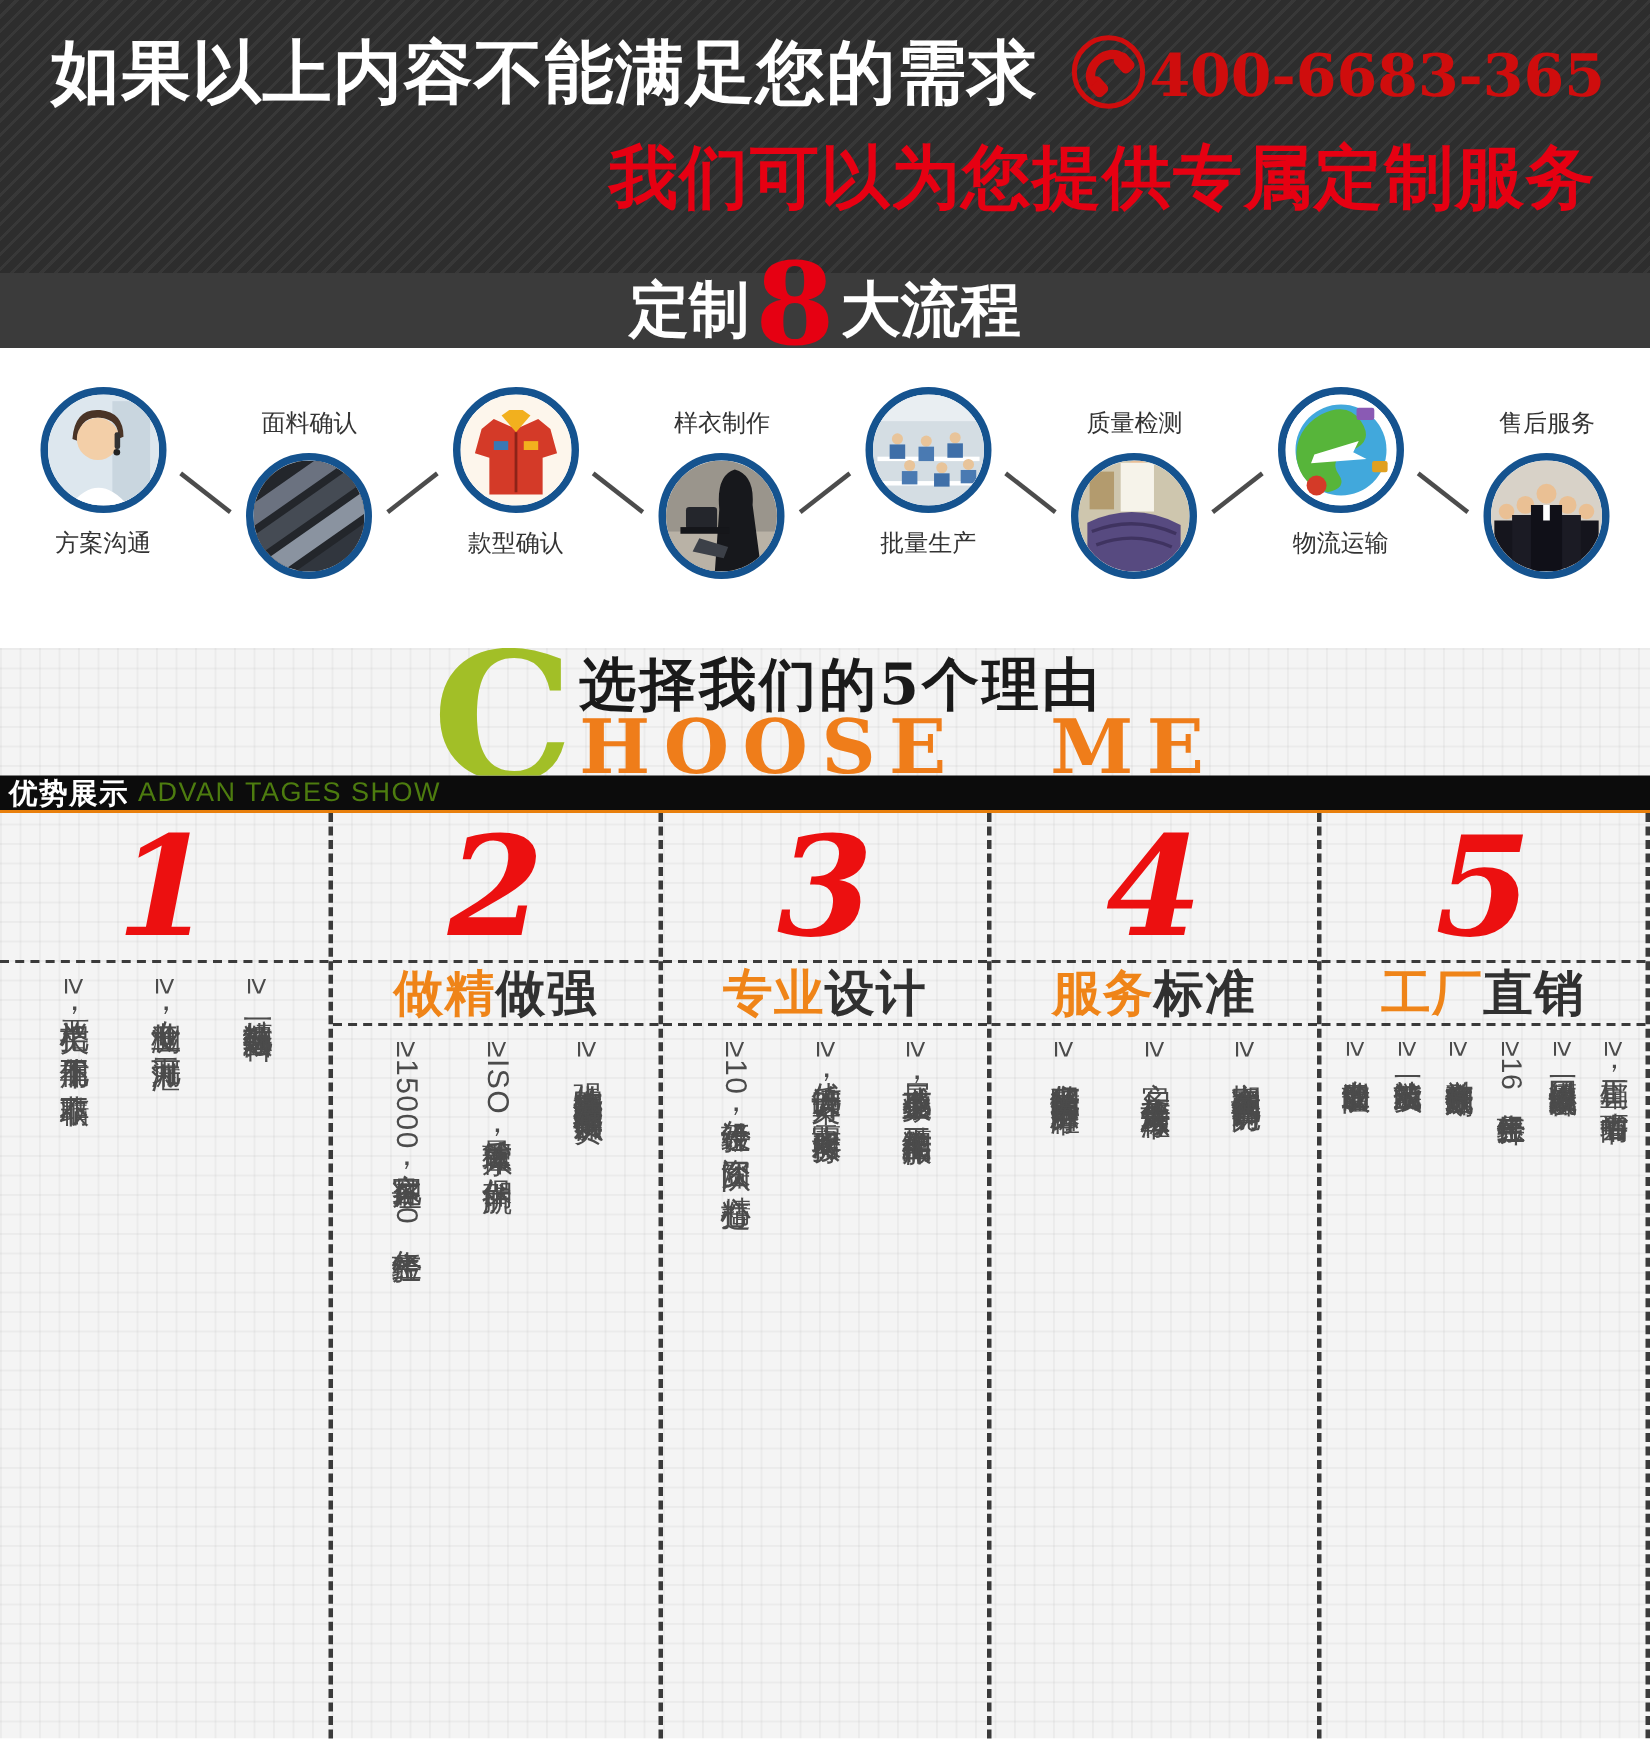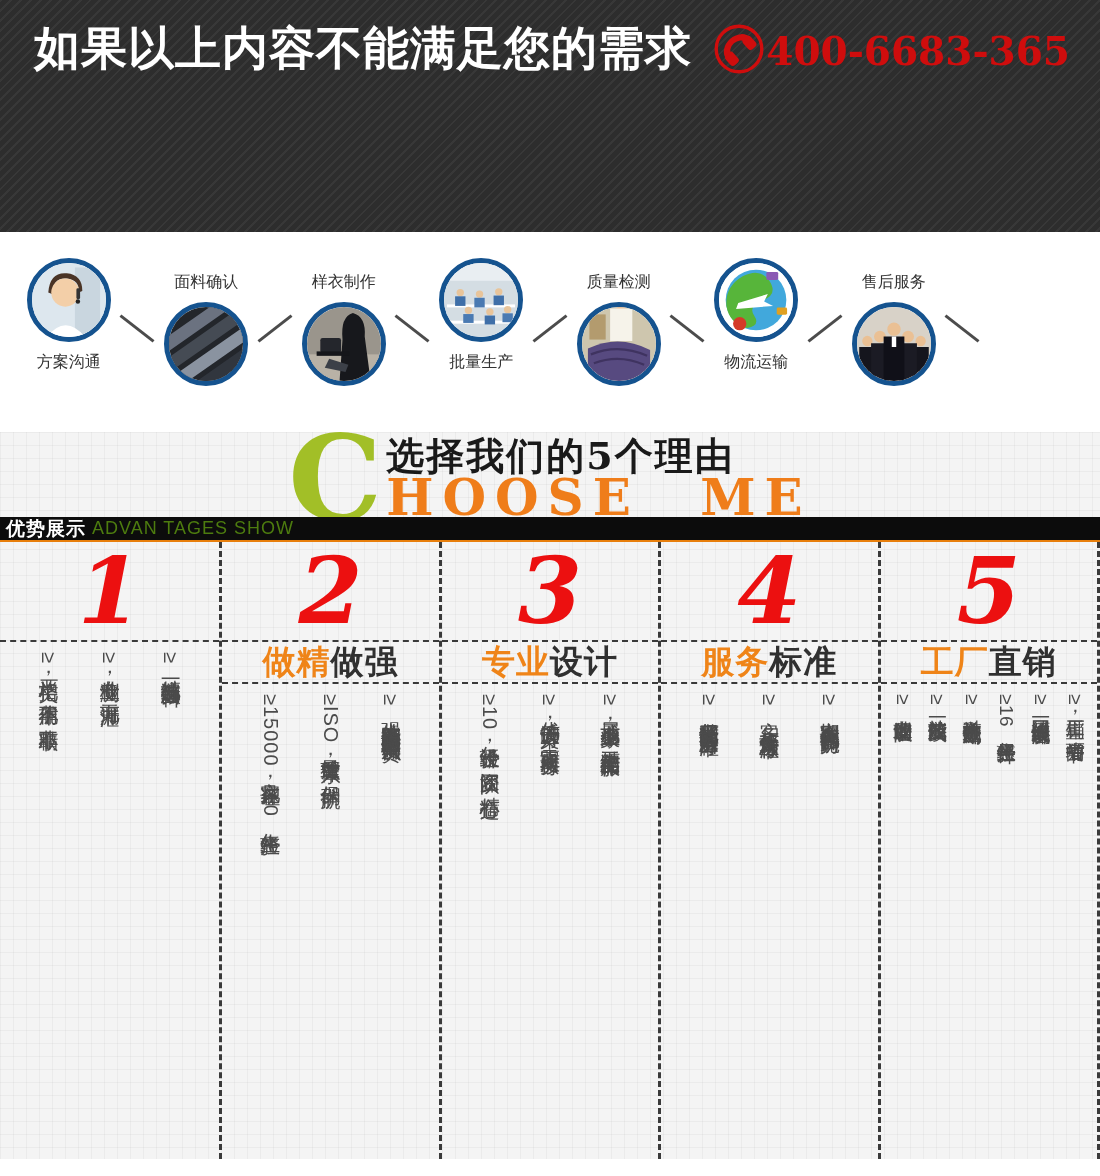--- a/index.html
+++ b/index.html
@@ -91,20 +91,24 @@
             <g transform="rotate(-42 32 32)" fill="#cf0d0d">
               <rect x="12" y="27" width="12" height="16" rx="4"></rect>
               <rect x="40" y="27" width="12" height="16" rx="4"></rect>
               <path d="M13 31 a19 15 0 0 1 38 0 l-8 0 a11 8 0 0 0 -22 0 z"></path>
             </g>
           </svg>
         </span>
         <span class="phone-number">400-6683-365</span>
       </div>
     </div>
+    <div class="banner-line2">我们可以为您提供专属定制服务</div>
+    <div class="proc-bar">
+      <span class="cn">定制</span><span class="big8">8</span><span class="cn">大流程</span>
+    </div>
   </header>
 
   <section class="process">
 
     <div class="step high">
       <div class="circle">
         <svg viewBox="0 0 100 100">
           <rect width="100" height="100" fill="#dde7ee"></rect>
           <rect x="58" y="6" width="34" height="90" fill="#c9d6df"></rect>
           <path d="M22 40 q2-28 25-26 q21 2 21 24 l-5 2 q2-17-16-19 q-19-2-20 21z" fill="#4a3426"></path>
@@ -125,20 +129,33 @@
           <g transform="rotate(-35 50 50)">
             <rect x="-25" y="12" width="150" height="17" rx="8" fill="#6b7280"></rect>
             <rect x="-25" y="36" width="150" height="17" rx="8" fill="#454b54"></rect>
             <rect x="-25" y="60" width="150" height="17" rx="8" fill="#8a93a0"></rect>
             <rect x="-25" y="84" width="150" height="17" rx="8" fill="#31363e"></rect>
           </g>
         </svg>
       </div>
     </div>
 
+    <div class="step high">
+      <div class="circle">
+        <svg viewBox="0 0 100 100">
+          <rect width="100" height="100" fill="#fdf6ec"></rect>
+          <path d="M30 22 L19 31 L13 53 L26 57 L26 90 L74 90 L74 57 L87 53 L81 31 L70 22 L50 31 Z" fill="#d43a28"></path>
+          <path d="M37 19 L50 34 L63 19 L56 14 L44 14 Z" fill="#f2b01e"></path>
+          <line x1="50" y1="34" x2="50" y2="88" stroke="#8c2318" stroke-width="2.5"></line>
+          <rect x="30" y="42" width="13" height="8" fill="#3a78b4"></rect>
+          <rect x="57" y="42" width="13" height="8" fill="#f2b01e"></rect>
+        </svg>
+      </div>
+      <div class="step-label">款型确认</div>
+    </div>
 
     <div class="step low">
       <div class="step-label">样衣制作</div>
       <div class="circle">
         <svg viewBox="0 0 100 100">
           <rect width="100" height="100" fill="#9a958c"></rect>
           <rect y="64" width="100" height="36" fill="#b9b2a6"></rect>
           <path d="M62 8 q18 5 16 32 l8 60 h-42 l4-56 q-3-31 14-36z" fill="#17181c"></path>
           <rect x="18" y="42" width="28" height="20" rx="3" fill="#24262c"></rect>
           <rect x="13" y="60" width="44" height="6" fill="#15161a"></rect>

